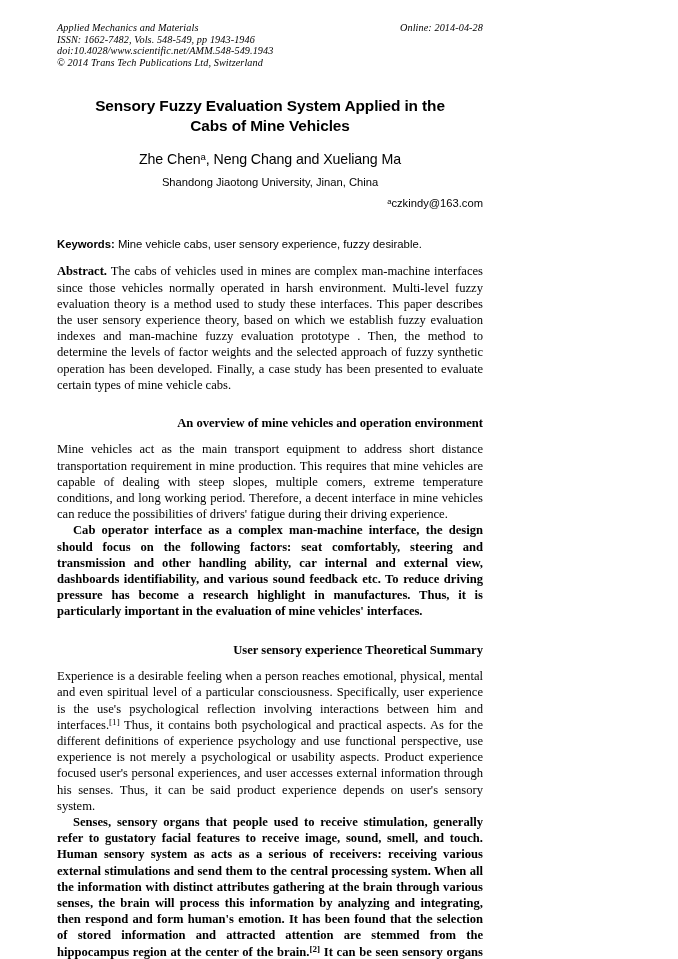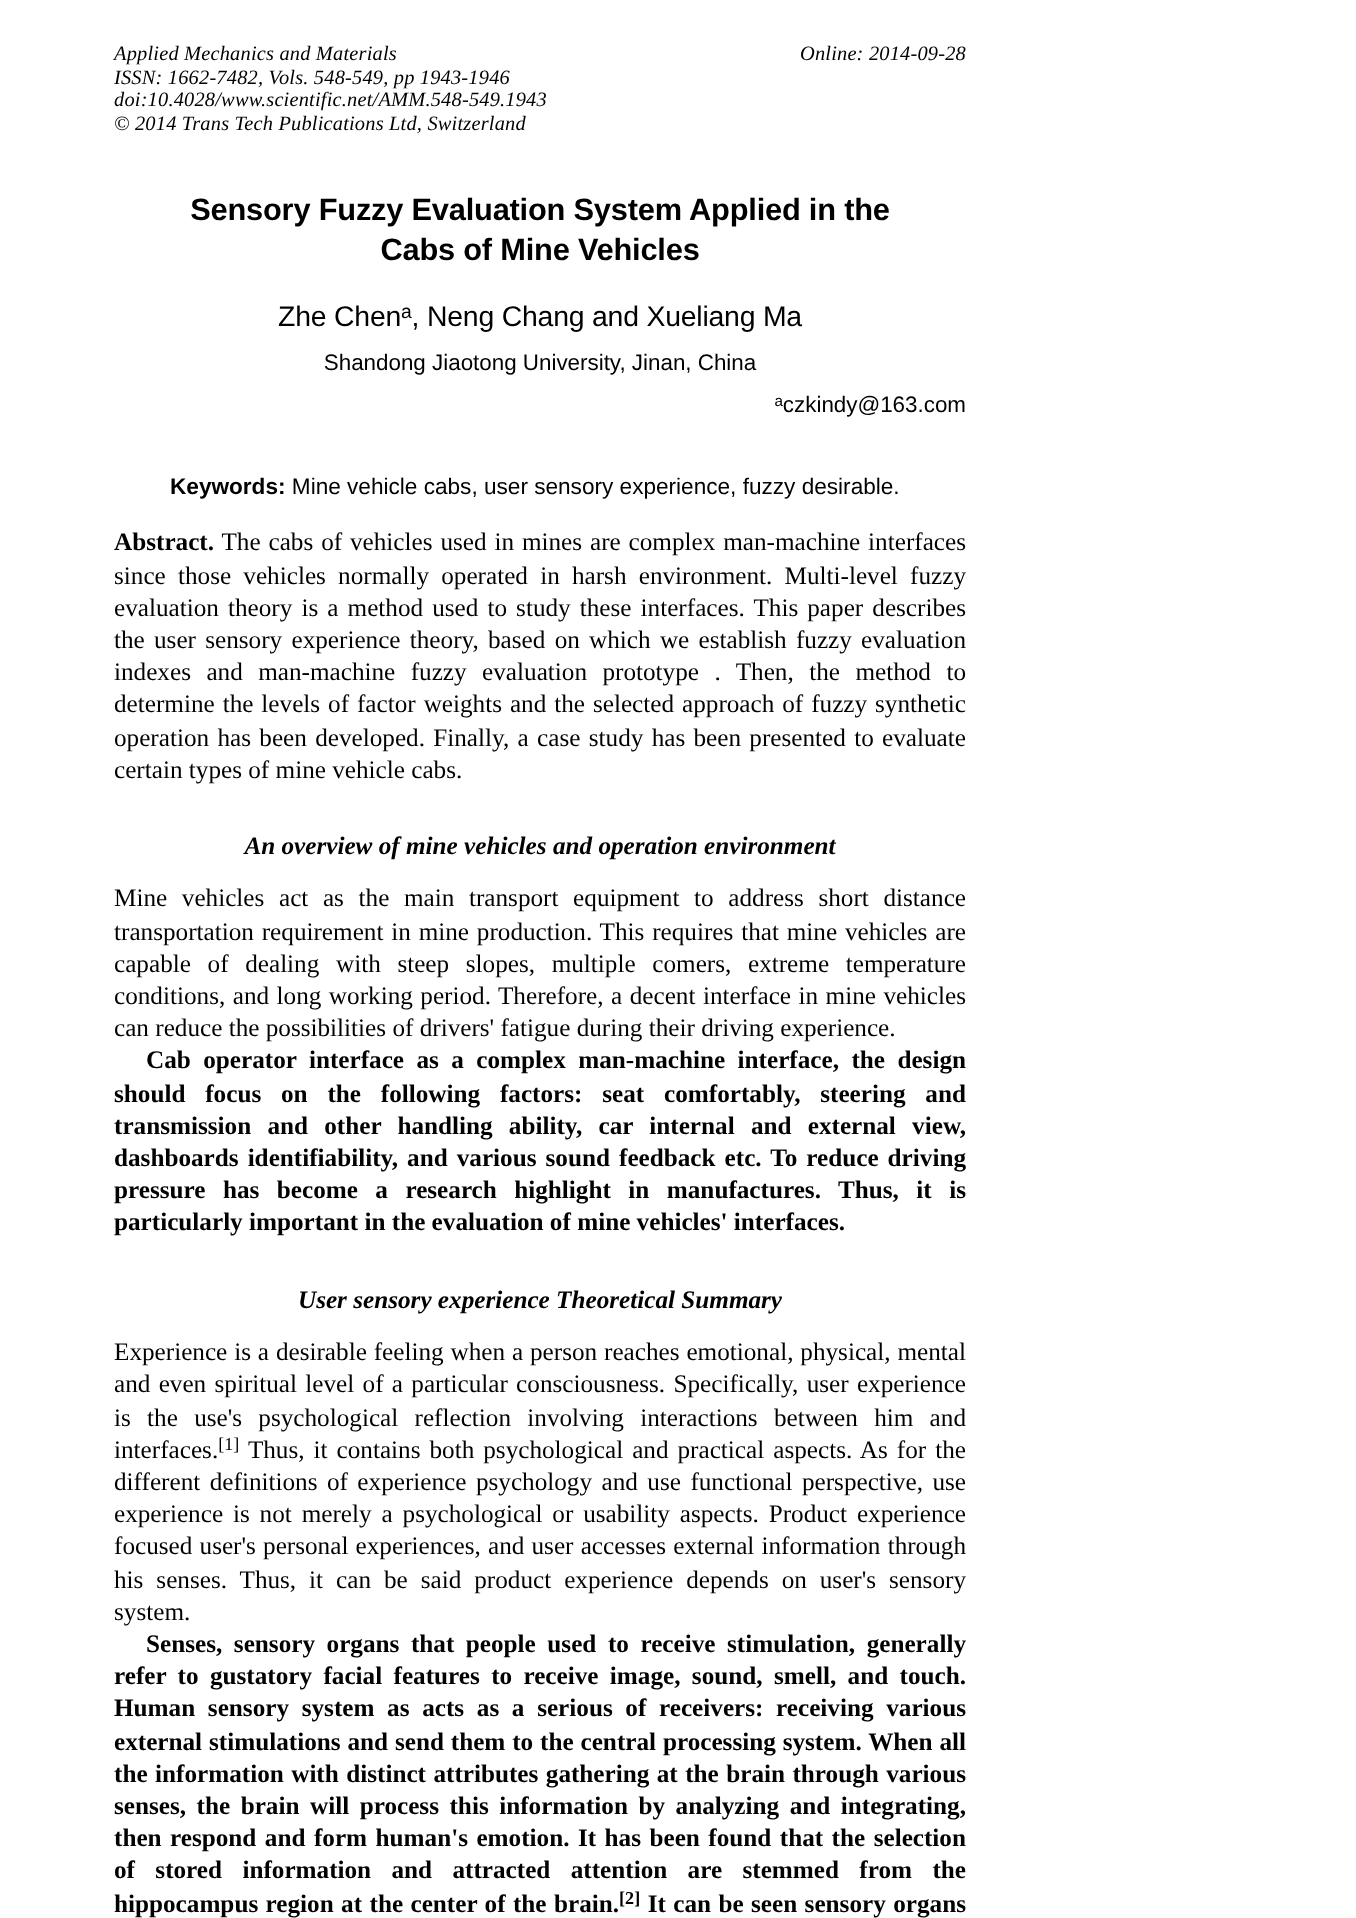--- a/index.html
+++ b/index.html
@@ -91,41 +91,39 @@
   
   .keywords {
     font-family: "Liberation Sans", "DejaVu Sans", sans-serif;
     font-size: 11.3px;
     line-height: 15px;
     margin-top: 26px;
     text-align: left;
   }
   .keywords .lbl {
     font-weight: bold;
-    margin-left: 28px;
   }
 
   .abstract {
     font-size: 12.6px;
     line-height: 16.2px;
     text-align: justify;
     margin-top: 11px;
     hyphens: none;
   }
   .abstract .lbl {
     font-weight: bold;
   }
 
   .section-heading {
     font-size: 12.6px;
     line-height: 16px;
     font-weight: bold;
-    text-align: center;
+    text-align: right;
     margin-top: 22px;
-    font-style: italic;
   }
 
   p.body {
     font-size: 12.6px;
     line-height: 16.2px;
     text-align: justify;
     margin: 0;
     hyphens: none;
   }
   p.body.first { margin-top: 10px; }
@@ -140,21 +138,21 @@
 </head>
 <body>
 
 <div class="page">
 
   <div class="journal-header">
     <span class="line">Applied Mechanics and Materials</span>
     <span class="line">ISSN: 1662-7482, Vols. 548-549, pp 1943-1946</span>
     <span class="line">doi:10.4028/www.scientific.net/AMM.548-549.1943</span>
     <span class="line">© 2014 Trans Tech Publications Ltd, Switzerland</span>
-    <span class="online-date">Online: 2014-09-28</span>
+    <span class="online-date">Online: 2014-04-28</span>
   </div>
 
   <h1 class="title">Sensory Fuzzy Evaluation System Applied in the Cabs of Mine Vehicles</h1>
 
   <div class="authors">
     <span>Zhe Chen</span><sup>a</sup><span>, Neng Chang and Xueliang Ma</span>
   </div>
 
   <div class="affiliation">Shandong Jiaotong University, Jinan, China</div>
 

